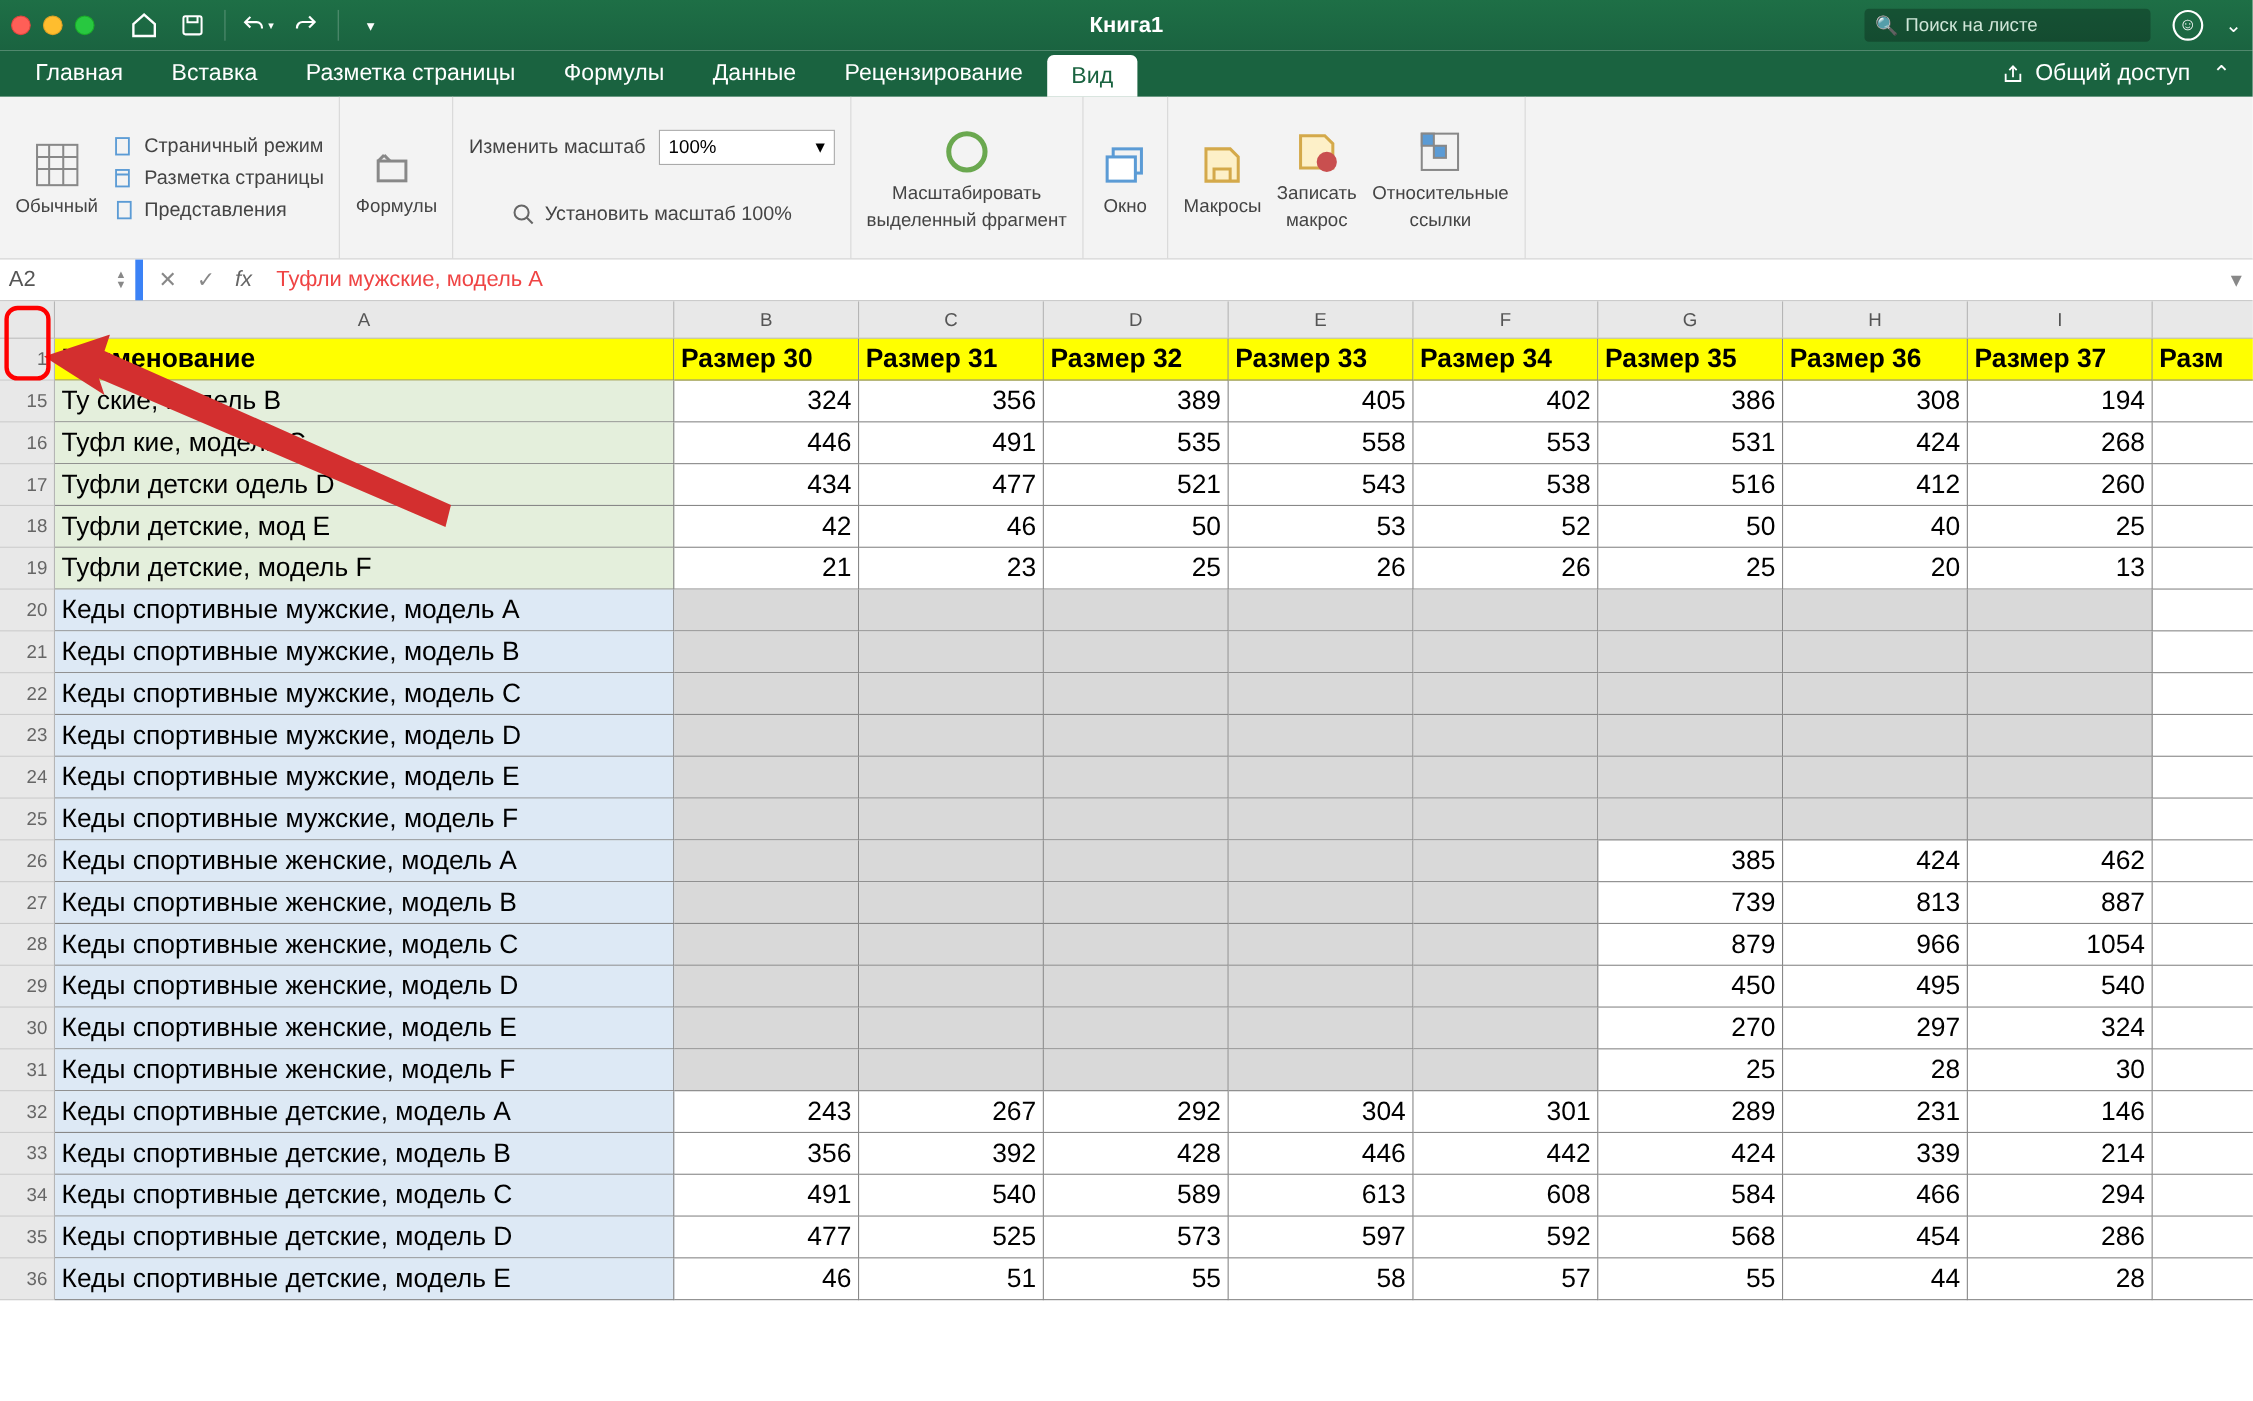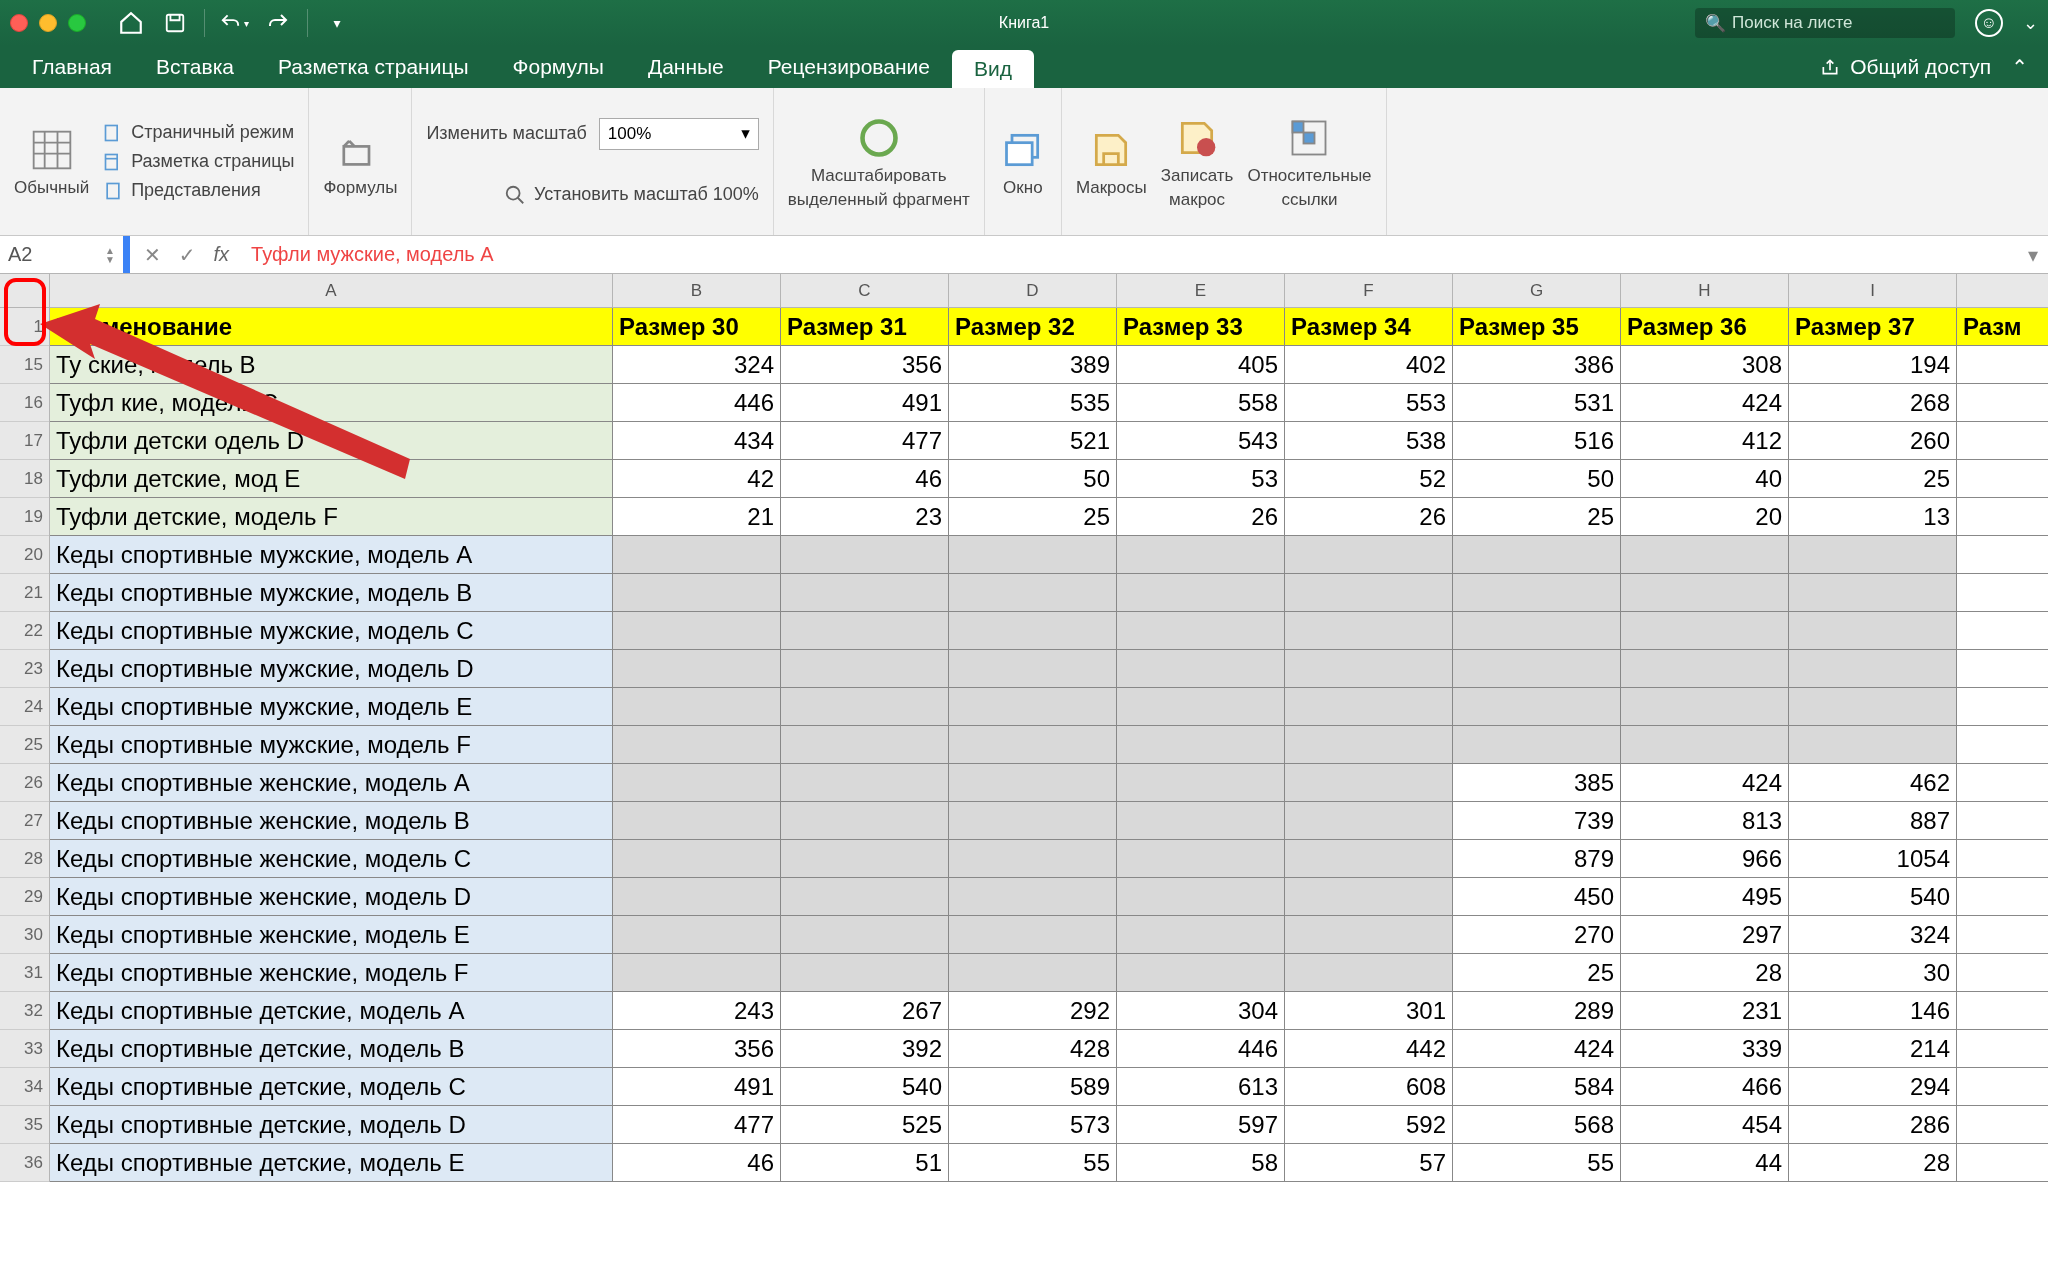--- a/index.html
+++ b/index.html
@@ -7,21 +7,21 @@
 
 .titlebar { height: 46px; background: linear-gradient(#1e6f46, #1a6340); display: flex; align-items: center; padding: 0 10px; color: #fff; position: relative; }
 .traffic { display: flex; gap: 11px; align-items: center; }
 .tl { width: 18px; height: 18px; border-radius: 50%; }
 .tl.red { background: #ff5f57; border: 1px solid #e0443e; }
 .tl.yellow { background: #ffbd2e; border: 1px solid #dea123; }
 .tl.green { background: #28c840; border: 1px solid #1aab29; }
 .qat { display: flex; align-items: center; gap: 14px; margin-left: 30px; }
 .qat .qicon { width: 30px; height: 30px; display: flex; align-items: center; justify-content: center; color: #fff; font-size: 22px; }
 .divider-v { width: 1px; height: 28px; background: rgba(255,255,255,0.25); }
-.title-center { position: absolute; left: 50%; transform: translateX(-50%); font-size: 16px; font-weight: 400; }
+.title-center { position: absolute; left: 50%; transform: translateX(-50%); font-size: 20px; font-weight: 700; }
 .title-right { margin-left: auto; display: flex; align-items: center; gap: 20px; }
 .searchbox { width: 260px; height: 30px; background: rgba(0,0,0,0.25); border-radius: 4px; display: flex; align-items: center; padding: 0 10px; color: #cfe6d8; font-size: 17px; }
 .searchbox .sicon { margin-right: 6px; }
 .smiley { width: 28px; height: 28px; border: 2px solid #fff; border-radius: 50%; display: flex; align-items: center; justify-content: center; font-size: 16px; }
 
 .tabbar { height: 42px; background: #1a6340; display: flex; align-items: stretch; padding-left: 10px; }
 .tab { padding: 0 22px; display: flex; align-items: center; color: #fff; font-size: 21px; }
 .tab.active { background: #fff; color: #1a6340; border-top-left-radius: 6px; border-top-right-radius: 6px; margin-top: 4px; }
 .tabbar .spacer { flex: 1; }
 .share { display: flex; align-items: center; color: #fff; font-size: 21px; padding: 0 20px; gap: 10px; }
@@ -176,21 +176,21 @@
       <div class="ricon-lg">
           <svg width="44" height="36" viewBox="0 0 24 20" fill="none" stroke="#888" stroke-width="1.5">
             <rect x="3" y="8" width="14" height="10"></rect>
             <path d="M6 5l3 3"></path>
             <path d="M3 8l3-3"></path>
           </svg>
         </div>
       <span>Формулы</span>
     </div>
   </div>
-  <div class="rgroup" style="flex-direction:column;align-items:flex-end;justify-content:center;gap:34px">
+  <div class="rgroup" style="flex-direction:column;align-items:center;justify-content:center;gap:34px">
     <div style="display:flex;align-items:center;gap:12px">
       <span class="rtxt">Изменить масштаб</span>
       <div class="zoom-combo">
           <span>100%</span>
           <span>▾</span>
         </div>
     </div>
     <div class="rtxt">
         <svg width="22" height="22" viewBox="0 0 24 24" fill="none" stroke="#666" stroke-width="2">
           <circle cx="10" cy="10" r="7"></circle>

